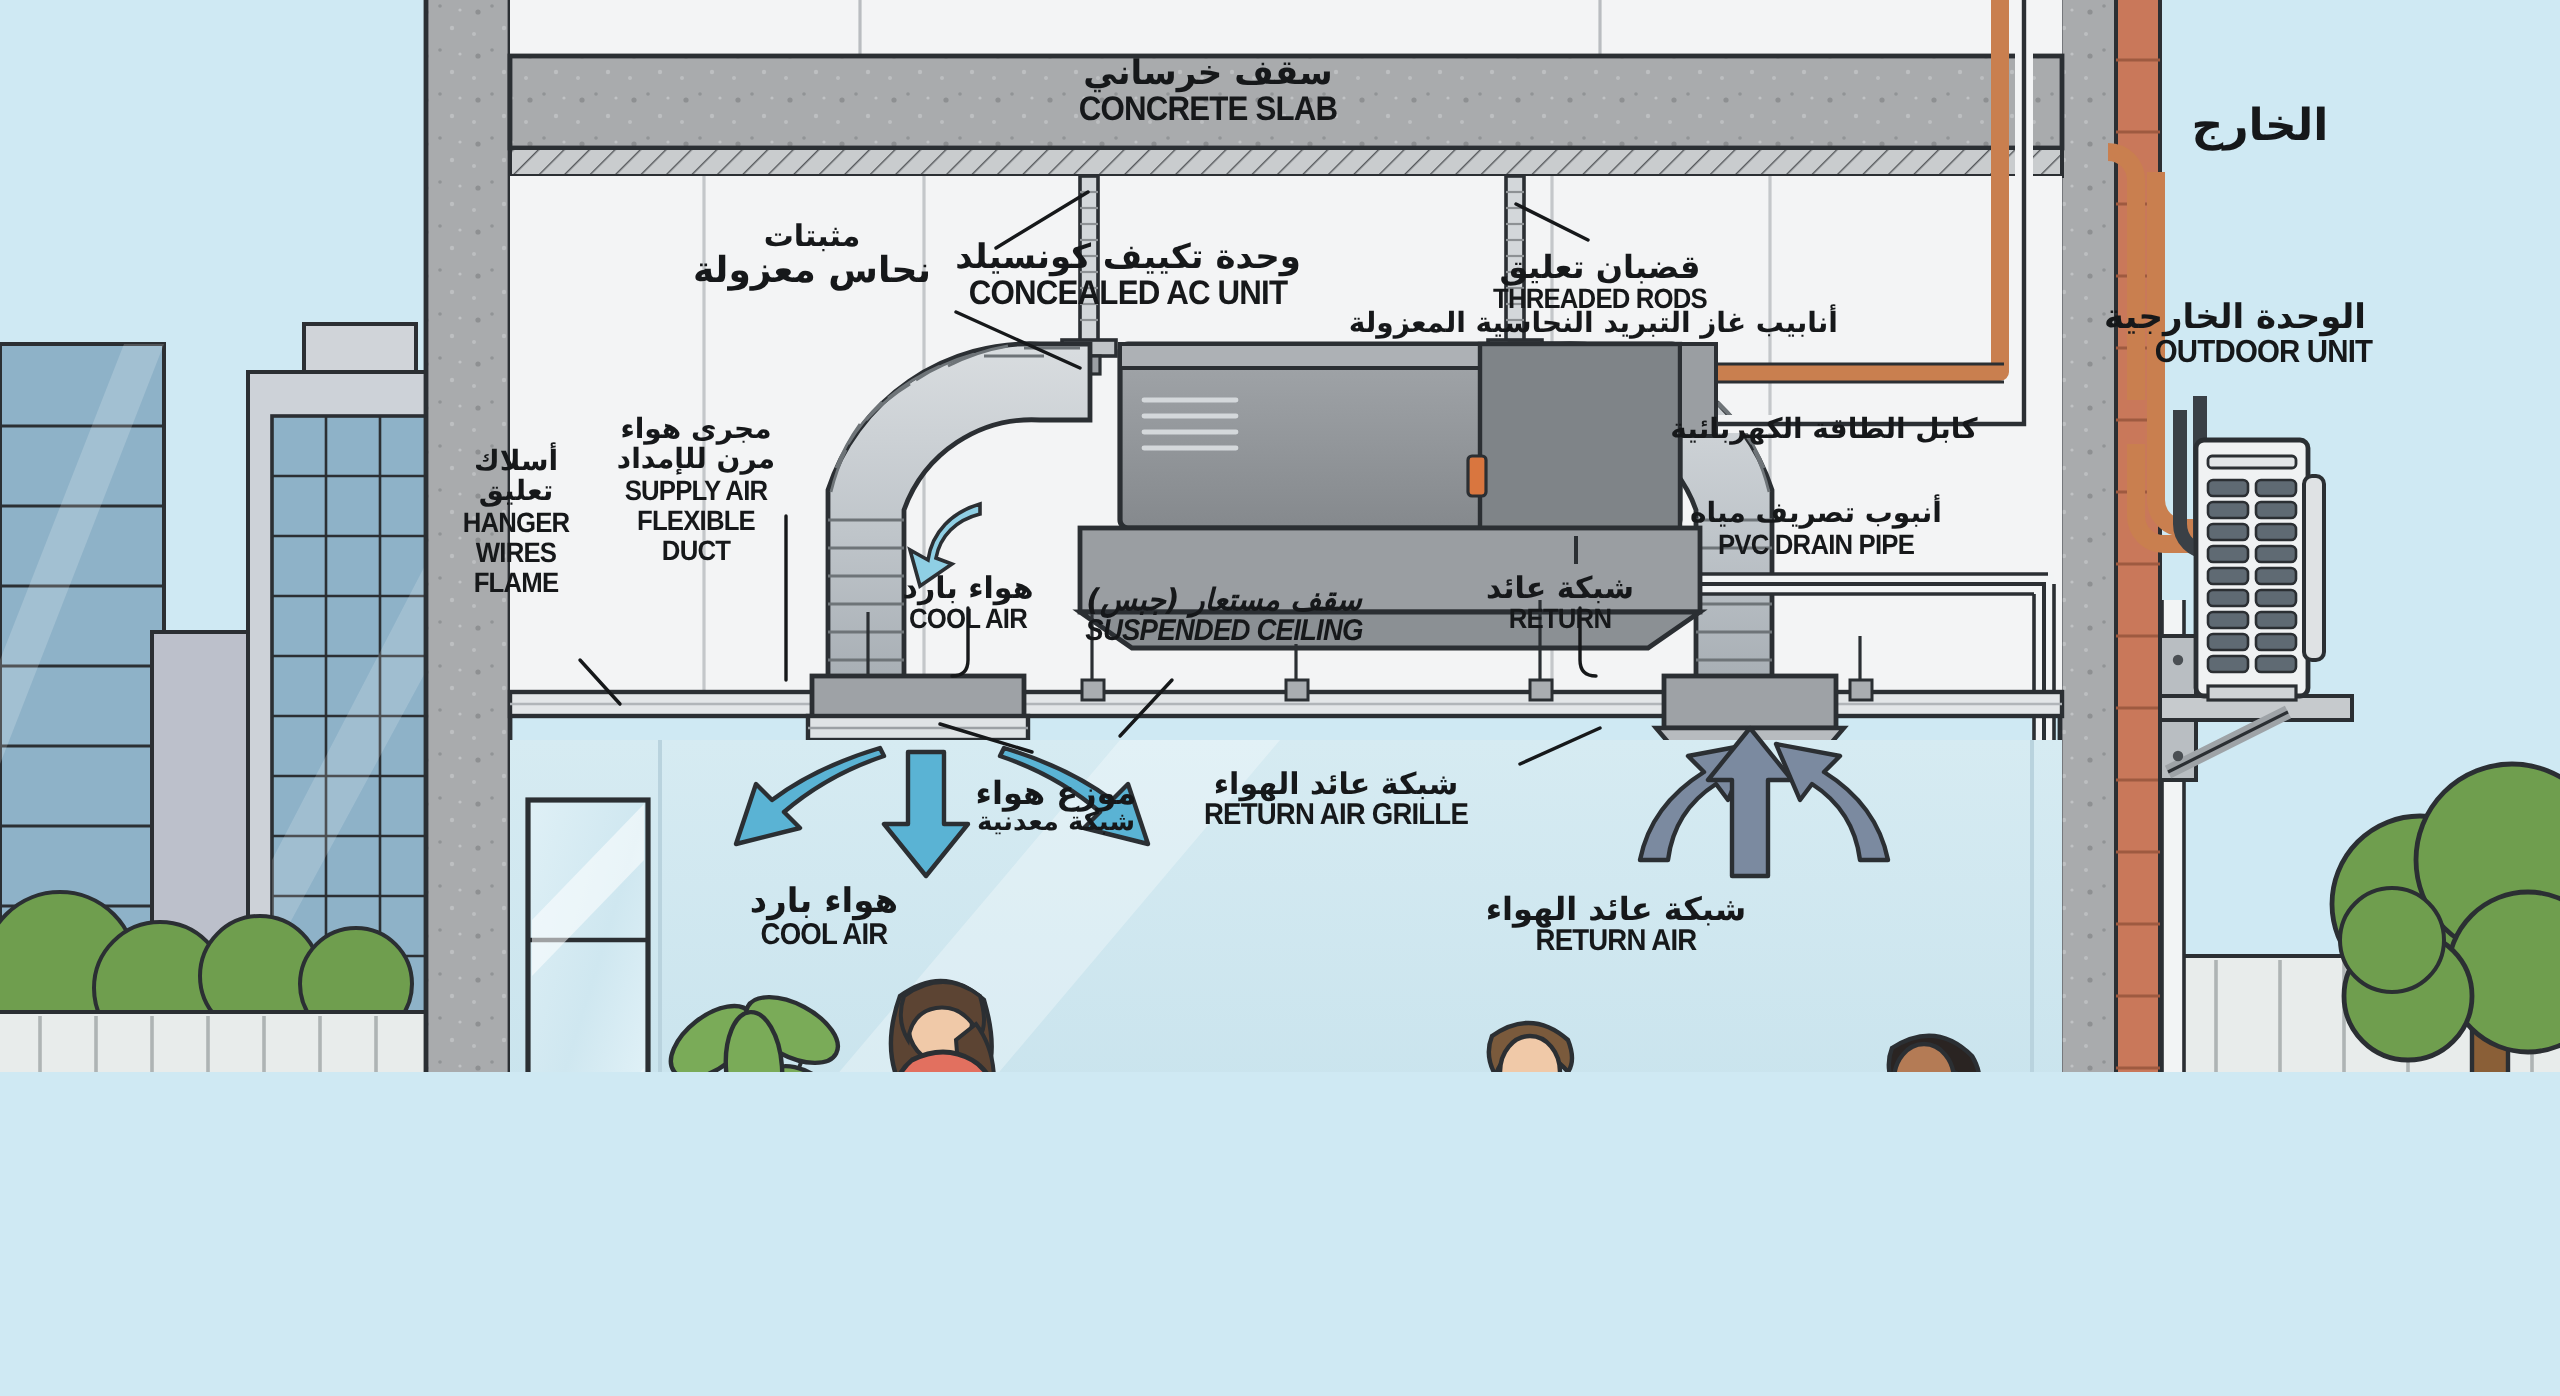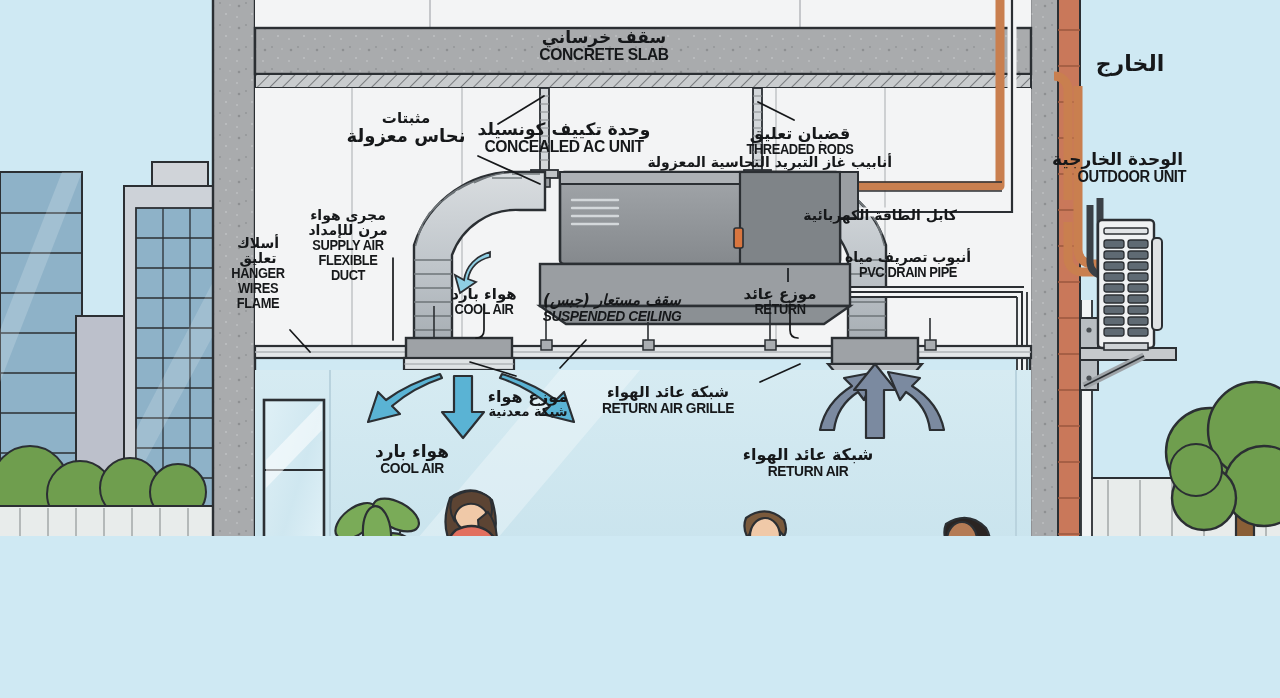--- a/index.html
+++ b/index.html
@@ -584,28 +584,28 @@
       <path d="M393 258 L393 340"></path>
     </g>
   </svg>
 
   <div id="labels">
       <div class="lbl" style="left: 504px; top: 28px; width: 200px;"><span class="ar" style="font-size: 17px;">سقف خرساني</span><span class="en" style="font-size: 17px;">CONCRETE SLAB</span></div>
       <div class="lbl" style="left: 1075px; top: 52px; width: 110px;"><span class="ar" style="font-size: 22px;">الخارج</span></div>
       <div class="lbl" style="left: 346px; top: 110px; width: 120px;"><span class="ar" style="font-size: 15px;">مثبتات</span><span class="ar" style="font-size: 18px;">نحاس معزولة</span></div>
       <div class="lbl" style="left: 469px; top: 120px; width: 190px;"><span class="ar" style="font-size: 17px;">وحدة تكييف كونسيلد</span><span class="en" style="font-size: 17px;">CONCEALED AC UNIT</span></div>
       <div class="lbl" style="left: 720px; top: 110px; width: 160px; margin-top: 15px;"><span class="ar" style="font-size: 16px;">قضبان تعليق</span><span class="en" style="font-size: 14px;">THREADED RODS</span></div>
-      <div class="lbl" style="left: 652px; top: 155px; width: 240px; text-align: right;"><span class="ar" style="font-size: 14px;">أنابيب غاز التبريد النحاسية المعزولة</span></div>
+      <div class="lbl" style="left: 679px; top: 155px; width: 240px; text-align: right;"><span class="ar" style="font-size: 14px;">أنابيب غاز التبريد النحاسية المعزولة</span></div>
       <div class="lbl" style="left: 1033px; top: 150px; width: 150px; padding-left: 40px;"><span class="ar" style="font-size: 17px;">الوحدة الخارجية</span><span class="en" style="font-size: 16px;">OUTDOOR UNIT</span></div>
-      <div class="lbl" style="left: 795px; top: 208px; width: 170px;"><span class="ar" style="font-size: 14px;">كابل الطاقة الكهربائية</span></div>
+      <div class="lbl" style="left: 827px; top: 208px; width: 170px;"><span class="ar" style="font-size: 14px;">كابل الطاقة الكهربائية</span></div>
       <div class="lbl" style="left: 303px; top: 208px; width: 90px;"><span class="ar" style="font-size: 14px;">مجرى هواء</span><span class="ar" style="font-size: 14px;">مرن للإمداد</span><span class="en" style="font-size: 14px;">SUPPLY AIR</span><span class="en" style="font-size: 14px;">FLEXIBLE</span><span class="en" style="font-size: 14px;">DUCT</span></div>
       <div class="lbl" style="left: 844px; top: 250px; width: 128px;"><span class="ar" style="font-size: 14px;">أنبوب تصريف مياه</span><span class="en" style="font-size: 14px;">PVC DRAIN PIPE</span></div>
-      <div class="lbl" style="left: 223px; top: 236px; width: 70px;"><span class="ar" style="font-size: 14px;">أسلاك</span><span class="ar" style="font-size: 14px;">تعليق</span><span class="en" style="font-size: 14px;">HANGER</span><span class="en" style="font-size: 14px;">WIRES</span><span class="en" style="font-size: 14px;">FLAME</span></div>
+      <div class="lbl" style="left: 223px; top: 224px; width: 70px;"><span class="ar" style="font-size: 14px;">أسلاك</span><span class="ar" style="font-size: 14px;">تعليق</span><span class="en" style="font-size: 14px;">HANGER</span><span class="en" style="font-size: 14px;">WIRES</span><span class="en" style="font-size: 14px;">FLAME</span></div>
       <div class="lbl" style="left: 443px; top: 286px; width: 82px;"><span class="ar" style="font-size: 15px;">هواء بارد</span><span class="en" style="font-size: 14px;">COOL AIR</span></div>
       <div class="lbl" style="left: 523px; top: 292px; width: 178px; font-style: italic;"><span class="ar" style="font-size: 15px;">سقف مستعار (جبس)</span><span class="en" style="font-size: 15px;">SUSPENDED CEILING</span></div>
-      <div class="lbl" style="left: 741px; top: 286px; width: 78px;"><span class="ar" style="font-size: 15px;">موزع عائد</span><span class="en" style="font-size: 14px;">RETURN</span></div>
+      <div class="lbl" style="left: 741px; top: 286px; width: 78px;"><span class="ar" style="font-size: 15px;">شبكة عائد</span><span class="en" style="font-size: 14px;">RETURN</span></div>
       <div class="lbl" style="left: 584px; top: 384px; width: 168px;"><span class="ar" style="font-size: 15px;">شبكة عائد الهواء</span><span class="en" style="font-size: 15px;">RETURN AIR GRILLE</span></div>
       <div class="lbl" style="left: 480px; top: 388px; width: 96px;"><span class="ar" style="font-size: 16px;">موزع هواء</span><span class="ar" style="font-size: 13px; font-weight: 700;">شبكة معدنية</span></div>
       <div class="lbl" style="left: 365px; top: 442px; width: 94px;"><span class="ar" style="font-size: 17px;">هواء بارد</span><span class="en" style="font-size: 15px;">COOL AIR</span></div>
       <div class="lbl" style="left: 741px; top: 446px; width: 134px;"><span class="ar" style="font-size: 16px;">شبكة عائد الهواء</span><span class="en" style="font-size: 15px;">RETURN AIR</span></div>
     </div>
 
 </div>
 
 </body></html>

